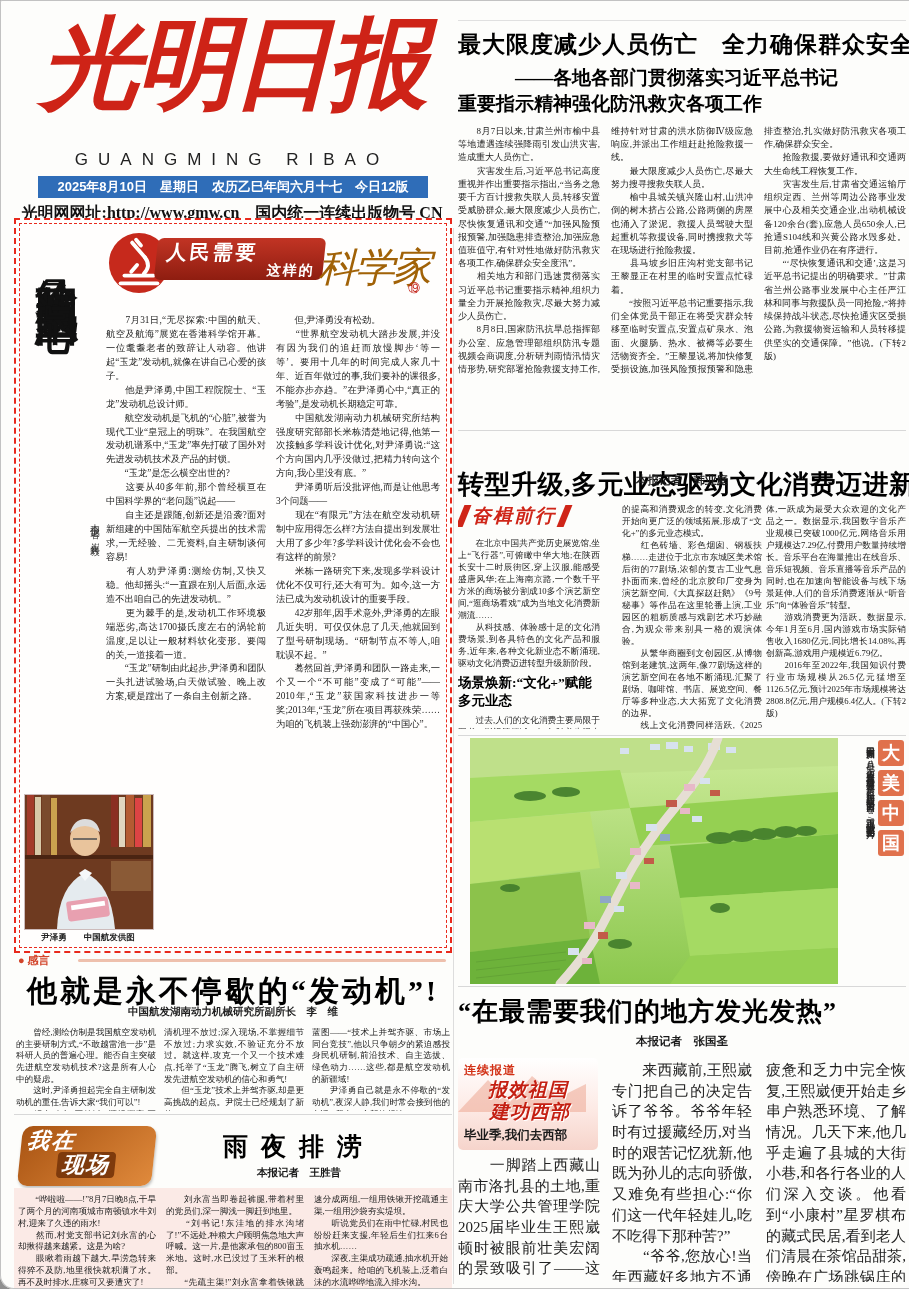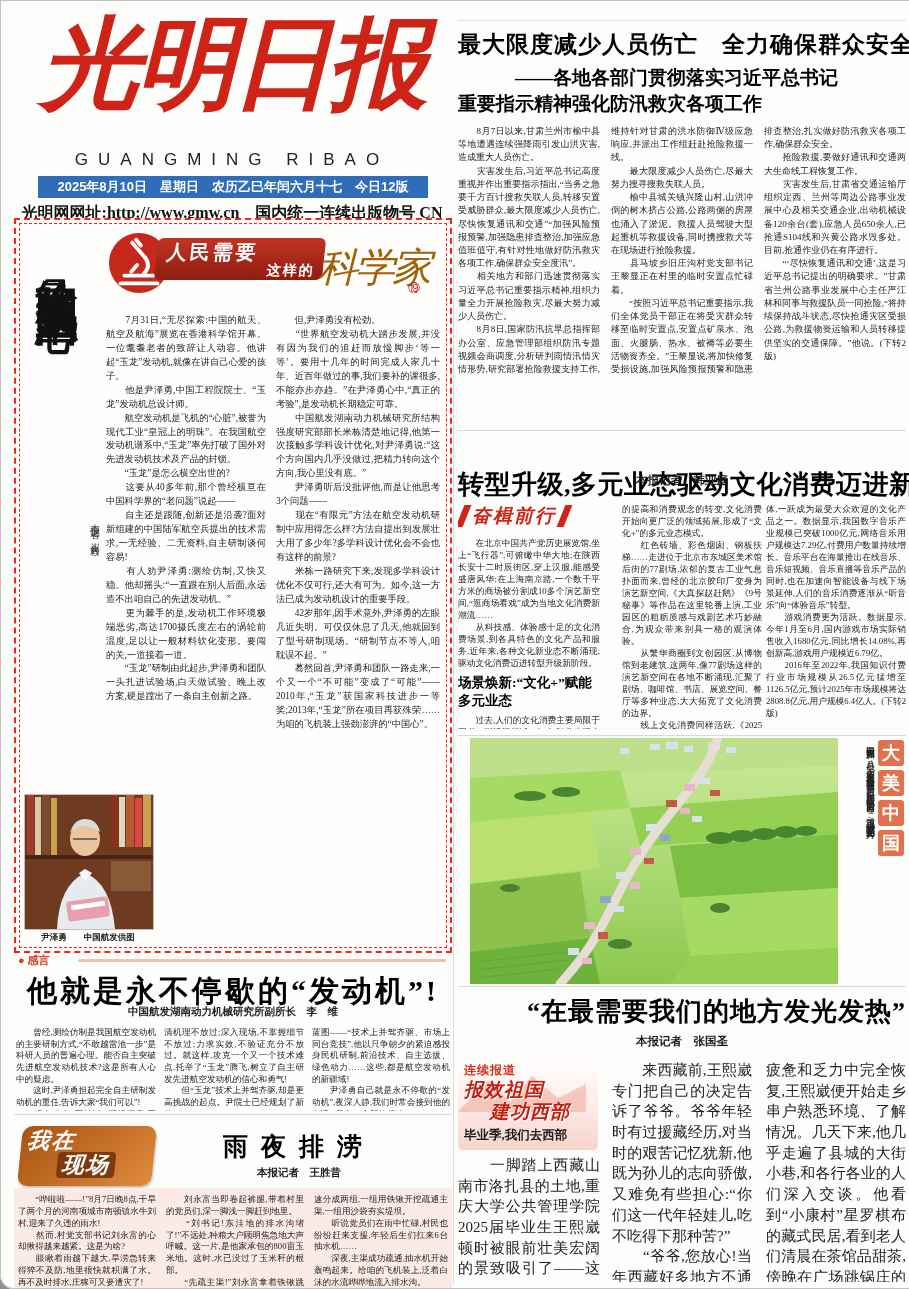--- a/index.html
+++ b/index.html
@@ -66,21 +66,21 @@
   .cu-col{font-size:8.7px;line-height:1.38;}
   .cu-sub{font-size:13.5px;font-weight:900;line-height:1.35;color:#000;margin:5px 0 4px 0;}
 
   
   .dm-sq{width:26px;height:26px;background:#e0714c;border-radius:3px;color:#fff;font-size:18px;font-weight:bold;
          text-align:center;line-height:26px;margin-bottom:4px;}
   .p-cap{writing-mode:vertical-rl;font-size:8.6px;line-height:1.35;letter-spacing:1px;color:#222;}
   .p-cap .b{font-weight:bold;}
 
   
-  .w-head{font-size:26px;font-weight:900;text-align:right;letter-spacing:1px;white-space:nowrap;color:#000;}
+  .w-head{font-size:26px;font-weight:900;text-align:left;letter-spacing:1px;white-space:nowrap;color:#000;}
   .w-byline{font-size:11.5px;font-weight:bold;text-align:center;}
   .w-badge{background:linear-gradient(180deg,#ffffff 0%,#fdeae5 55%,#f6d4cb 100%);border-radius:5px;overflow:hidden;}
   .w-tag{color:#d23015;font-size:12px;font-weight:bold;letter-spacing:1px;}
   .w-big{color:#c41f12;font-size:19px;font-weight:900;font-style:italic;letter-spacing:1px;line-height:1.15;
          text-shadow:1px 1px 0 #fff;}
   .w-l3{color:#1a1a1a;font-size:12.5px;font-weight:900;margin-top:4px;}
   .w-col{font-size:15px;line-height:1.38;}
 </style>
 </head>
 <body>
@@ -328,21 +328,21 @@
 
   <div class="abs" style="left:458px;top:990px;width:448px;height:297px;">
     <div class="abs w-head" style="left:0;top:4px;width:448px;">“在最需要我们的地方发光发热”</div>
     <div class="abs w-byline" style="left:0;top:44px;width:448px;">本报记者　张国圣</div>
     <div class="abs" style="left:0;top:68px;width:142px;height:226px;overflow:hidden;">
       <div class="w-badge" style="position:relative;width:140px;height:92px;padding:4px 6px;box-sizing:border-box;">
         <svg width="128" height="40" viewBox="0 0 128 40" style="position:absolute;left:0;top:14px;">
           <path d="M0,40 L30,8 L52,30 L74,4 L100,26 L128,12 L128,40 Z" fill="#eda794" opacity="0.55"></path>
         </svg>
         <div class="w-tag" style="position:relative;">连续报道</div>
-        <div class="w-big" style="position:relative;">报效祖国</div>
+        <div class="w-big" style="position:relative;margin-left:24px;">报效祖国</div>
         <div class="w-big" style="position:relative;margin-left:26px;">建功西部</div>
         <div class="w-l3" style="position:relative;">毕业季,我们去西部</div>
       </div>
       <div class="prose w-col" style="margin-top:5px;height:126px;">　　一脚踏上西藏山南市洛扎县的土地,重庆大学公共管理学院2025届毕业生王熙崴顿时被眼前壮美宏阔的景致吸引了——这里位于喜马拉雅山脉南麓,境内有6座海拔6000米左右的山峰。他心里不由得一阵激动:这,就是自己即将扎下根来、施展身手的地方!
 　　“报名来西藏做选调生,是想在最艰苦、最需要我们的地方发光发热。这里平均海拔3800多米,又是一个边境县,我要为它的发展做些实实在在的事。”这位陕西小伙子话语里透着信心。</div>
     </div>
     <div class="abs prose w-col" style="left:154px;top:70px;width:140px;height:222px;">　　来西藏前,王熙崴专门把自己的决定告诉了爷爷。爷爷年轻时有过援藏经历,对当时的艰苦记忆犹新,他既为孙儿的志向骄傲,又难免有些担心:“你们这一代年轻娃儿,吃不吃得下那种苦?”
 　　“爷爷,您放心!当年西藏好多地方不通公路,您做野外勘测,在悬崖峭壁上艰辛跋涉都坚持了下来。现在,西藏的交通、生活等早已大变样,我一定会以您为榜样,在那里干出个样子来!”王熙崴告诉爷爷,自己读大学时几乎每个假期都会组织同学们去农村开展实践。这些经历让他坚信:最好的经验来自基层的历练,最大的褒奖是百姓的认可。
 　　刚到洛扎,还没从高原反应带来的</div>
     <div class="abs prose w-col" style="left:308px;top:70px;width:140px;height:222px;">疲惫和乏力中完全恢复,王熙崴便开始走乡串户熟悉环境、了解情况。几天下来,他几乎走遍了县城的大街小巷,和各行各业的人们深入交谈。他看到“小康村”星罗棋布的藏式民居,看到老人们清晨在茶馆品甜茶,傍晚在广场跳锅庄的幸福生活,也一次次被藏族同胞的淳朴善良、热情好客打动……

